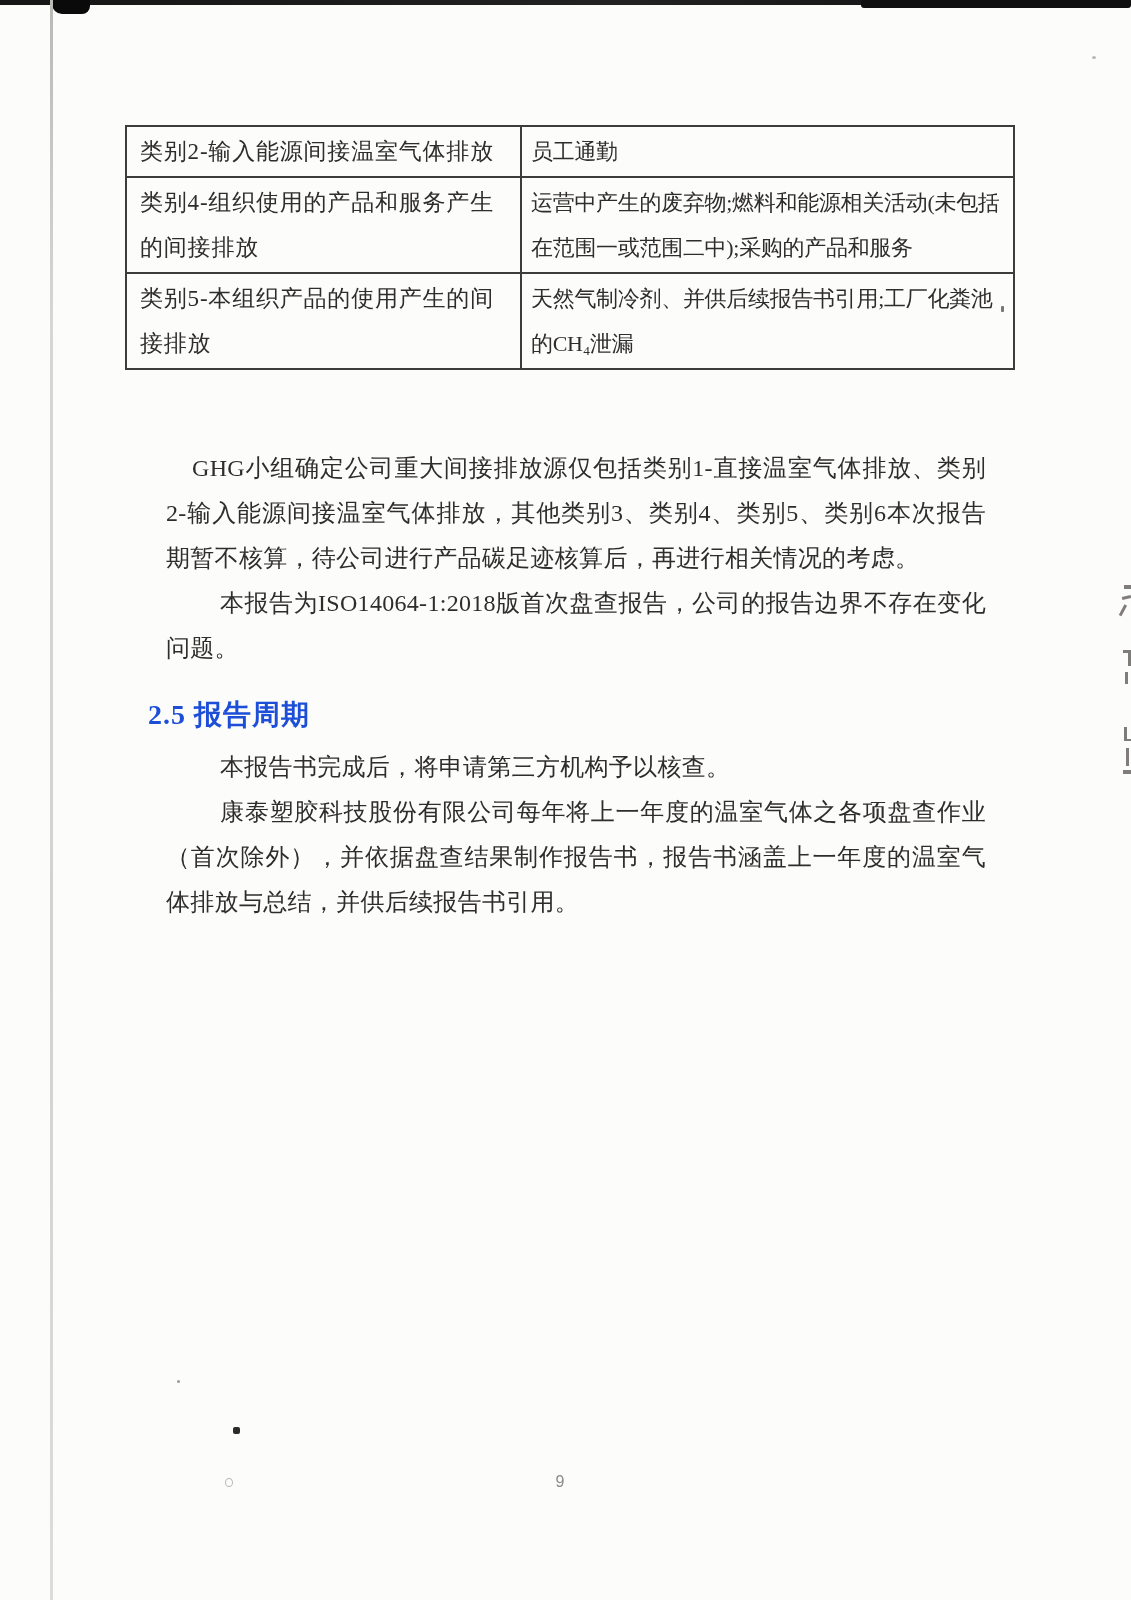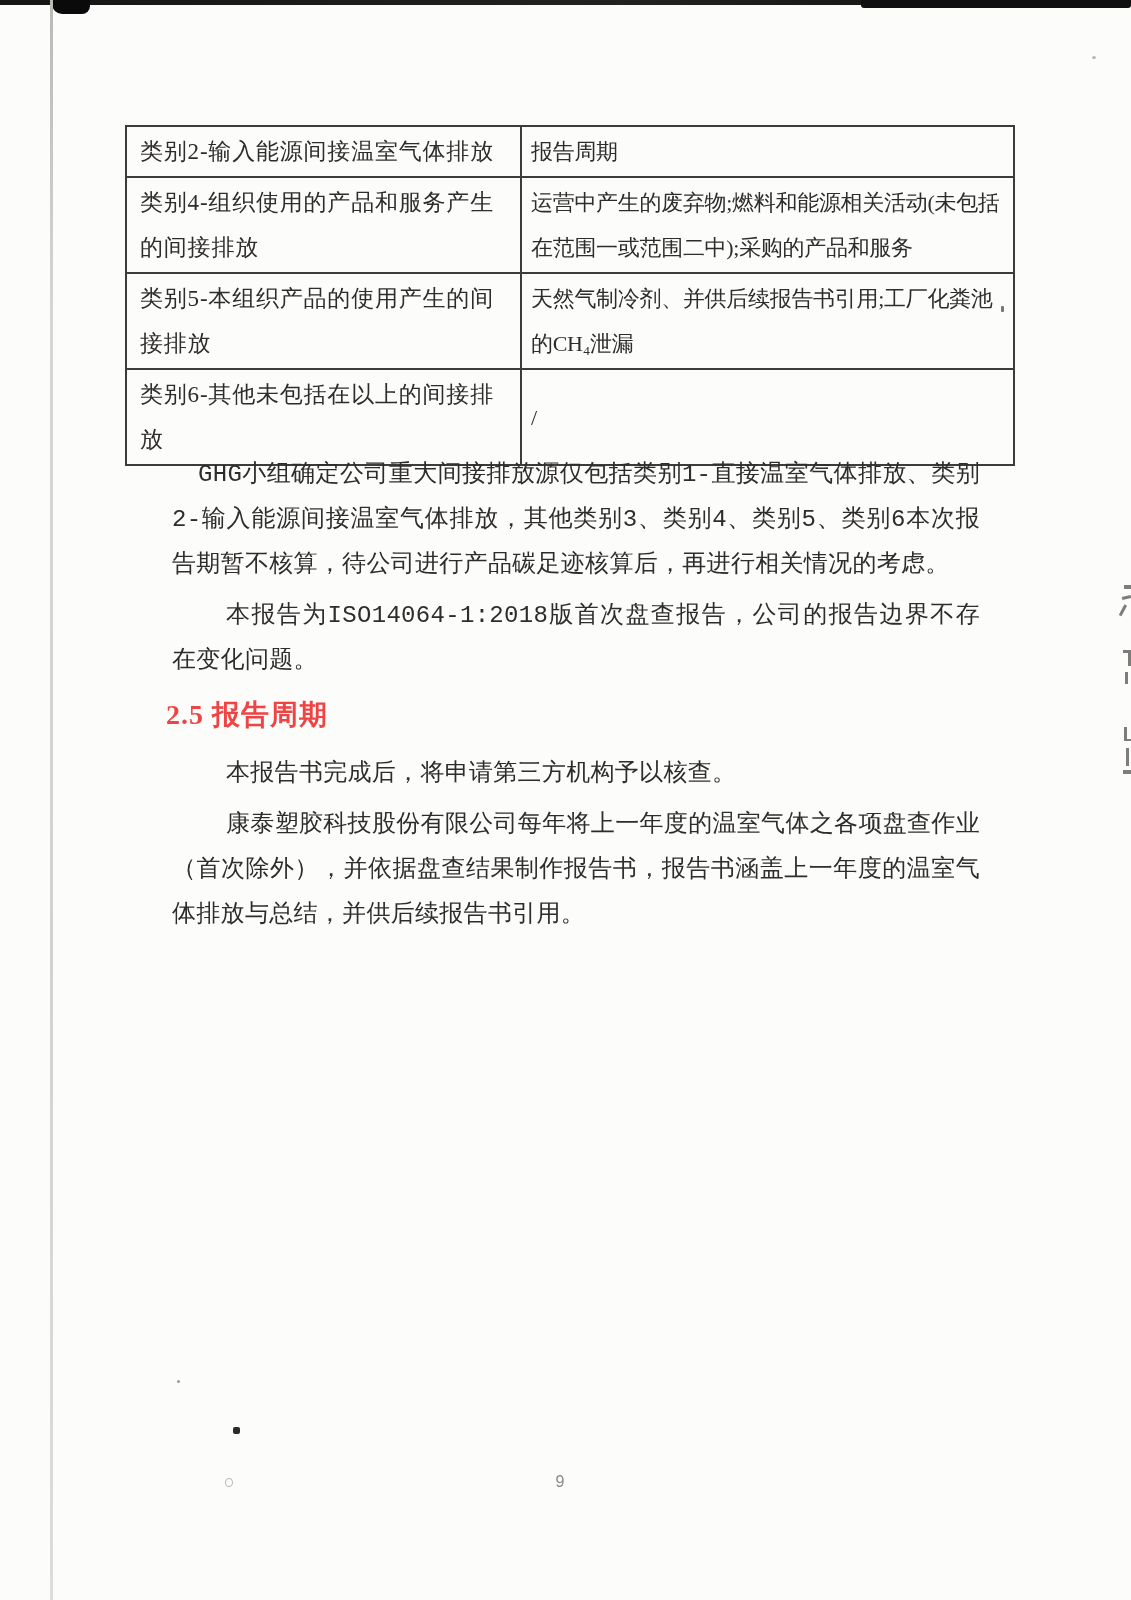--- a/index.html
+++ b/index.html
@@ -74,32 +74,32 @@
   .ghg-table tr.r1 td, .ghg-table tr.r2 td, .ghg-table tr.r5 td { height: 48px; }
   .ghg-table tr.r3 td, .ghg-table tr.r4 td { height: 92px; border-radius: 26px; }
 
   
   .textblock {
     position: absolute; left: 166px; width: 820px;
     font-size: 24px; line-height: 45px;
     text-align: justify;
     letter-spacing: 0.3px;
   }
-  .textblock p { margin: 6px; font-family: Liberation Mono, monospace; }
+  .textblock p { margin: 0; }
   .indent-1 { text-indent: 26px; }
   .indent-2 { text-indent: 54px; }
   .block-a { top: 446px; }
   .block-b { top: 745px; }
 
   .section-heading {
-    position: absolute; left: 166px; top: 696px;
+    position: absolute; left: 148px; top: 696px;
     margin: 0;
     font-size: 28px; font-weight: bold;
     letter-spacing: 1px;
-    color: #ef4444;
+    color: #1d4ed8;
   }
 
   .page-number {
     position: absolute; left: 540px; top: 1473px; width: 40px;
     text-align: center;
     font-family: "Liberation Sans", "DejaVu Sans", sans-serif;
     font-size: 16px; color: #8a8a86;
   }
 </style>
 </head>
@@ -113,33 +113,29 @@
   <div class="scan-fold-line"></div>
 
   <table class="ghg-table">
     <colgroup>
         <col class="c1">
         <col class="c2">
       </colgroup>
     <tbody>
       <tr class="r1">
         <td class="cat">类别2-输入能源间接温室气体排放</td>
-        <td class="src">报告周期</td>
+        <td class="src">员工通勤</td>
       </tr>
       <tr class="r3">
         <td class="cat">类别4-组织使用的产品和服务产生的间接排放</td>
         <td class="src">运营中产生的废弃物;燃料和能源相关活动(未包括在范围一或范围二中);采购的产品和服务</td>
       </tr>
       <tr class="r4">
         <td class="cat">类别5-本组织产品的使用产生的间接排放</td>
         <td class="src">天然气制冷剂、并供后续报告书引用;工厂化粪池的CH₄泄漏</td>
-      </tr>
-      <tr class="r5">
-        <td class="cat">类别6-其他未包括在以上的间接排放</td>
-        <td class="src">/</td>
       </tr>
     </tbody>
   </table>
 
   <div class="textblock block-a">
     <p class="indent-1">GHG小组确定公司重大间接排放源仅包括类别1-直接温室气体排放、类别2-输入能源间接温室气体排放，其他类别3、类别4、类别5、类别6本次报告期暂不核算，待公司进行产品碳足迹核算后，再进行相关情况的考虑。</p>
     <p class="indent-2">本报告为ISO14064-1:2018版首次盘查报告，公司的报告边界不存在变化问题。</p>
   </div>
 
   <h2 class="section-heading">2.5 报告周期</h2>

